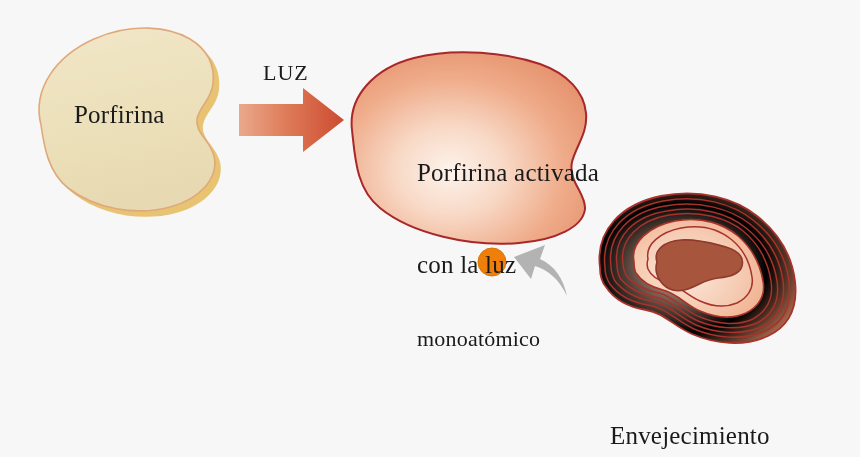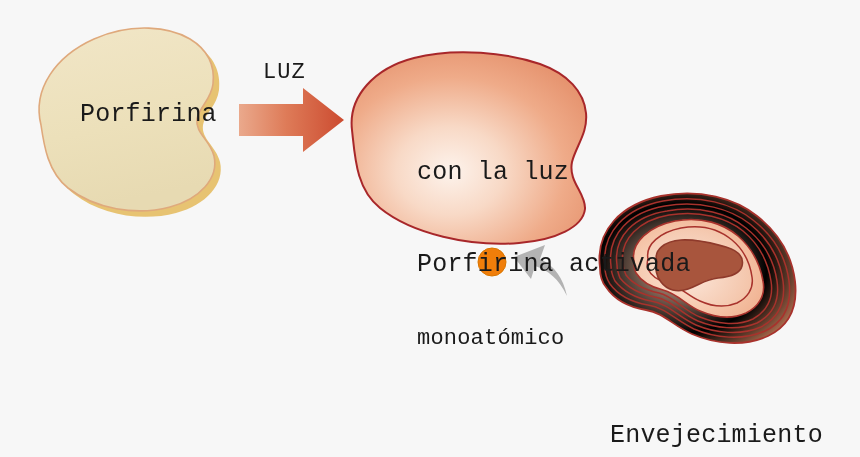--- a/index.html
+++ b/index.html
@@ -21,30 +21,29 @@
   #stage svg.layer {
     position: absolute;
     left: 0;
     top: 0;
     width: 860px;
     height: 457px;
   }
   .lbl {
     position: absolute;
     color: #1a1a1a;
-    font-family: Liberation Mono, monospace;
+    font-family: Liberation Serif, serif;
     white-space: pre;
     line-height: 1.22;
     letter-spacing: 0.2px;
   }
   #label-porfirina {
     left: 74px;
     top: 100px;
     font-size: 25px;
-    margin-left: 6px;
   }
   #label-luz {
     left: 263px;
     top: 60px;
     font-size: 22px;
     letter-spacing: 1px;
   }
   #label-activada {
     left: 417px;
     top: 97px;
@@ -226,22 +225,22 @@
                C 677,293 667,290 661,282
                C 656,276 655,268 657,262 Z" fill="#a8553d" stroke="#8f3a2b" stroke-width="1.6"></path>
     </g>
   </svg>
 
   <div class="lbl" id="label-porfirina">Porfirina</div>
 
   <div class="lbl" id="label-luz">LUZ</div>
 
   <div class="lbl" id="label-activada">
+    <div>Porfirina activada</div>
     <div>con la luz</div>
-    <div>Porfirina activada</div>
   </div>
 
   <div class="lbl" id="label-oxigeno">
     <div>monoatómico</div>
   </div>
 
   <div class="lbl" id="label-envejecimiento">
     <div>Envejecimiento</div>
     
   </div>

